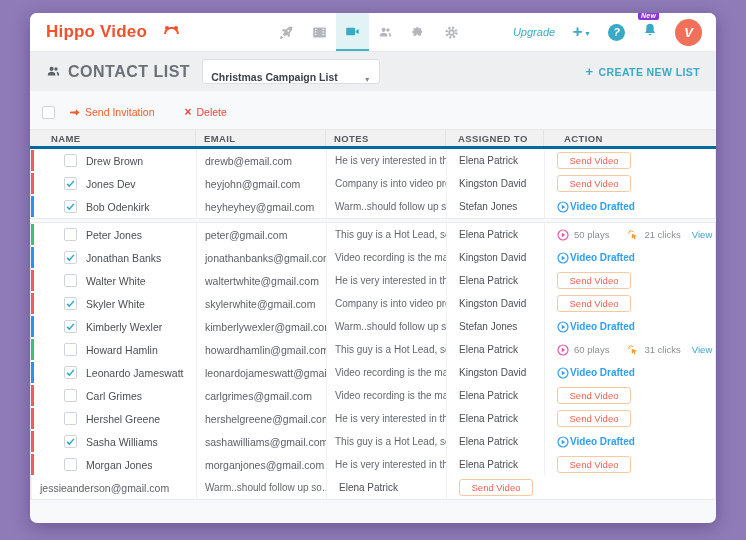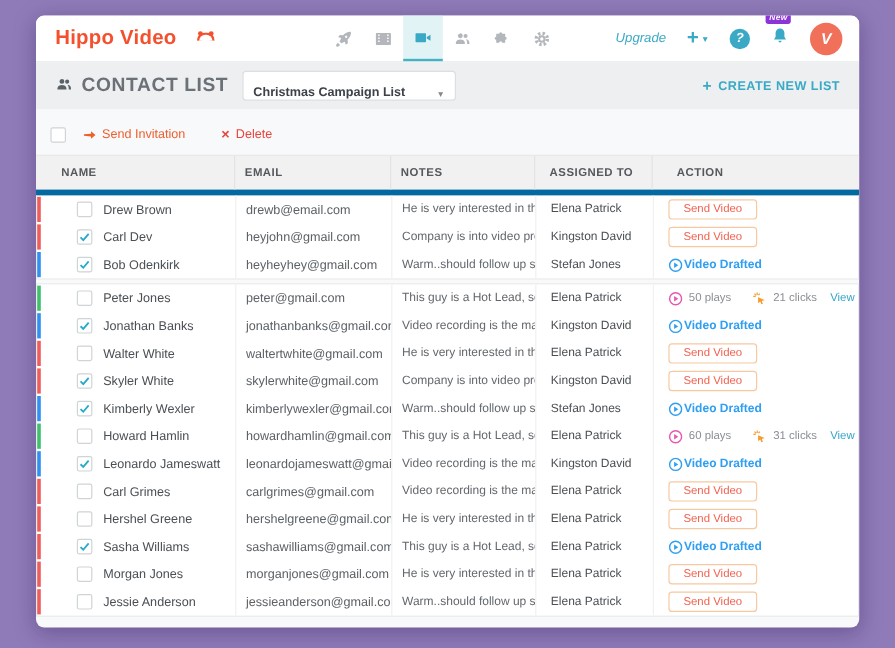--- a/index.html
+++ b/index.html
@@ -75,21 +75,21 @@
   }
   .checkbox svg { width:9px; height:9px; display:none; }
   .checkbox.checked svg { display:block; }
   .tool-btn { display:flex; align-items:center; gap:5px; font-size:10.5px; cursor:pointer; }
   .tool-send { color:#ee5f2e; }
   .tool-send svg { width:11px; height:11px; }
   .tool-delete { color:#e8453c; margin-left:16px; }
   .tool-delete .x { font-weight:bold; font-size:12px; }
   
   .grid-row { display:grid; grid-template-columns:165px 130px 120px 98px 1fr; }
-  .thead { background:#f1f1f2; border-top:1px solid #e9e9ea; border-bottom:5px solid #0369a1; height:34px; }
+  .thead { background:#f1f1f2; border-top:1px solid #e9e9ea; border-bottom:3px solid #0369a1; height:20px; }
   .thead .th {
     font-size:9.5px; font-weight:bold; color:#55585c; letter-spacing:.4px;
     display:flex; align-items:center; padding-left:8px; border-left:1px solid #e3e3e4;
   }
   .thead .th:first-child { border-left:none; padding-left:21px; }
   .thead .th:nth-child(4) { padding-left:12px; }
   .thead .th:nth-child(5) { padding-left:20px; }
   .card { background:#fff; border:1px solid #e9eaeb; border-top:none; }
   .card + .card { margin-top:3px; border-top:1px solid #e9eaeb; }
   .row { height:23px; position:relative; }
@@ -245,21 +245,21 @@
     </div>
   </div>
       <div class="grid-row row">
     <div class="cell c-name">
       <span class="stripe" style="background: rgb(240, 92, 92);"></span>
       <span class="checkbox checked">
         <svg viewBox="0 0 12 12">
               <polyline points="1.5,6.5 4.5,9.5 10.5,2.5" fill="none" stroke="#27a9c9" stroke-width="2"></polyline>
             </svg>
       </span>
-      <span class="t-name">Carl Dev</span>
+      <span class="t-name">Jones Dev</span>
     </div>
     <div class="cell">
           <span class="t-email">heyjohn@gmail.com</span>
         </div>
     <div class="cell">
           <span class="t-notes">Company is into video produ....</span>
         </div>
     <div class="cell c-assigned">
           <span class="t-assigned">Kingston David</span>
         </div>
@@ -605,27 +605,20 @@
         </div>
     <div class="cell c-assigned">
           <span class="t-assigned">Elena Patrick</span>
         </div>
     <div class="cell c-action">
       <button class="send-video">Send Video</button>
 
     </div>
   </div>
       <div class="grid-row row">
-    <div class="cell c-name">
-      <span class="stripe" style="background: rgb(240, 92, 92);"></span>
-      <span class="checkbox">
-        
-      </span>
-      <span class="t-name">Jessie Anderson</span>
-    </div>
     <div class="cell">
           <span class="t-email">jessieanderson@gmail.com</span>
         </div>
     <div class="cell">
           <span class="t-notes">Warm..should follow up so...</span>
         </div>
     <div class="cell c-assigned">
           <span class="t-assigned">Elena Patrick</span>
         </div>
     <div class="cell c-action">

